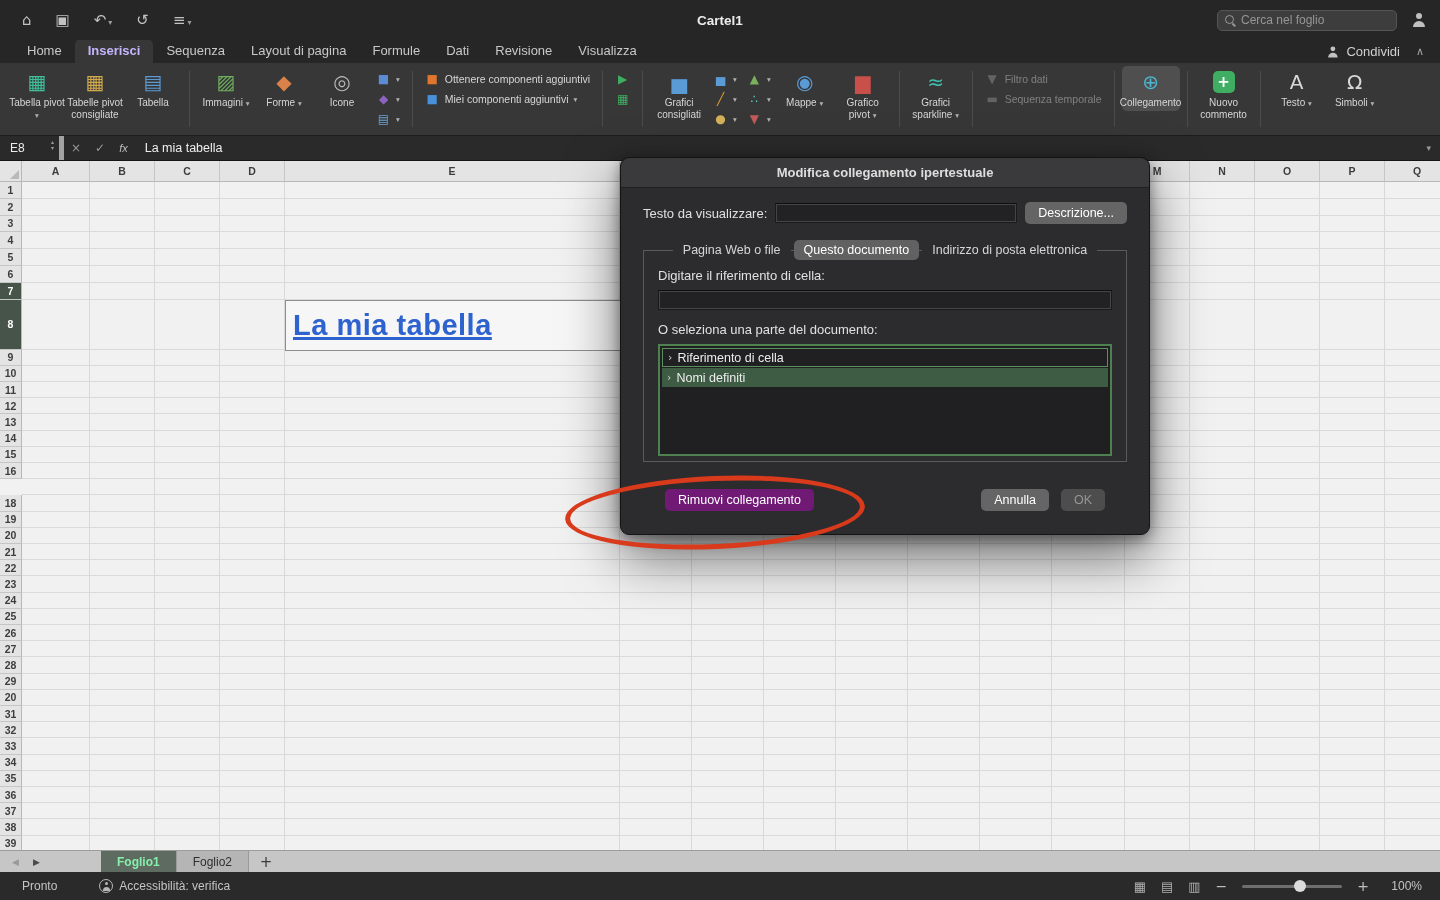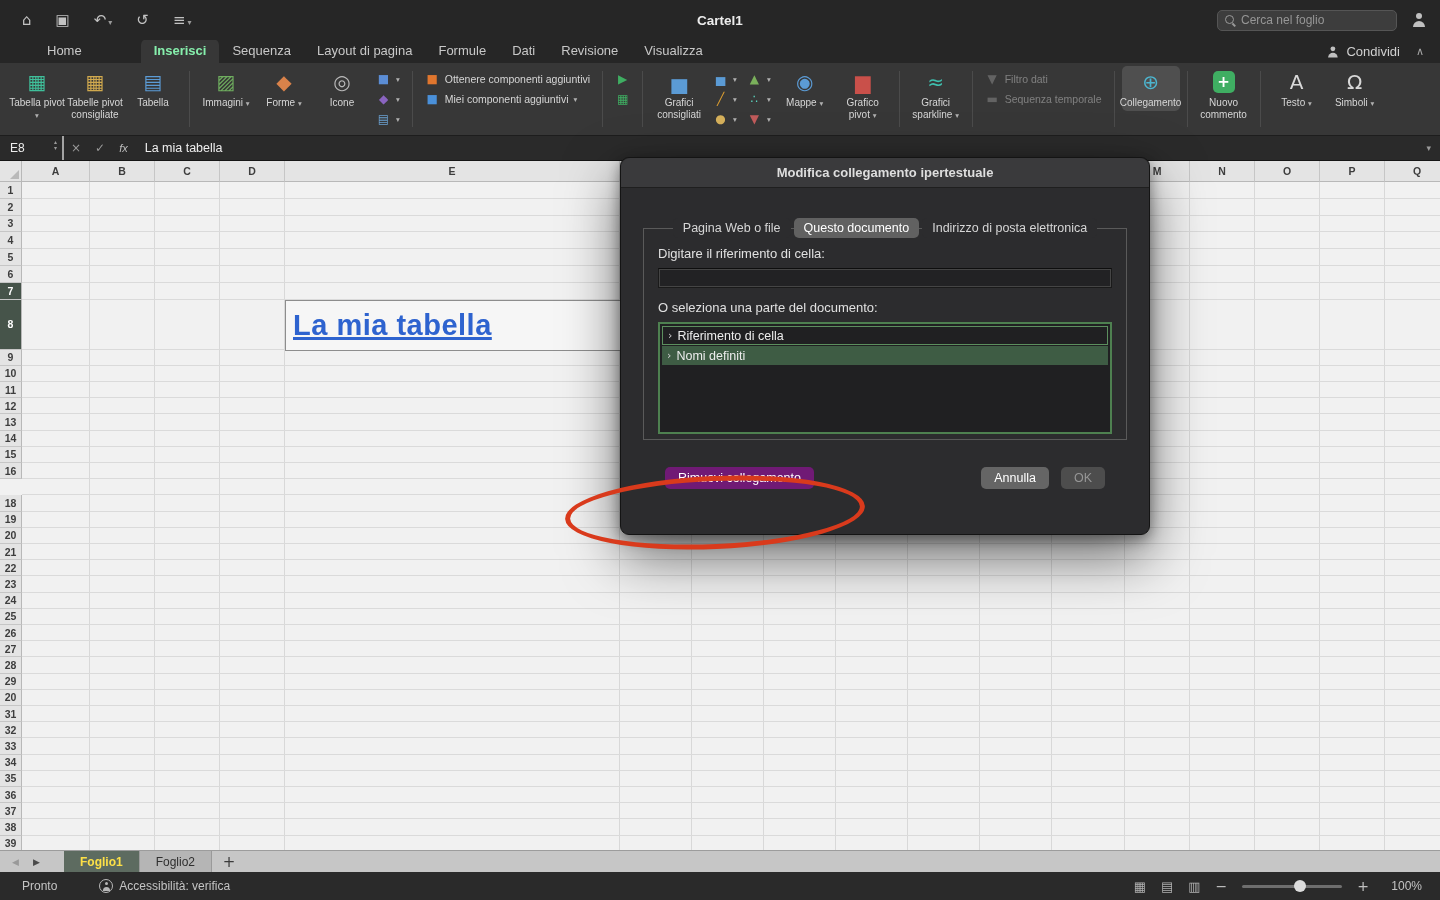--- a/index.html
+++ b/index.html
@@ -27,23 +27,23 @@
   .mag::after { content:""; position:absolute; bottom:0; right:0; width:4px; height:1.5px;
                 background:#9a9a9a; transform:rotate(45deg); }
   .person { display:inline-block; width:15px; height:14px; position:relative; }
   .person::before { content:""; position:absolute; top:0; left:4.5px; width:6px; height:6px;
                     border-radius:50%; background:#c0c0c0; }
   .person::after { content:""; position:absolute; bottom:0; left:1.5px; width:12px; height:6px;
                    border-radius:6px 6px 0 0; background:#c0c0c0; }
 
   
   .rtabs { position:absolute; top:40px; left:0; width:1440px; height:23px; background:#262626;
-           display:flex; align-items:flex-end; padding-left:34px; z-index:29; }
+           display:flex; align-items:flex-end; padding-left:14px; z-index:29; }
   .rtab { padding:4px 13px 5px; font-size:13px; color:#c8c8c8; cursor:default; white-space:nowrap; }
-  .rtab.active { background:#373737; color:#86efac; font-weight:bold; border-radius:6px 6px 0 0;margin-left:46px; }
+  .rtab.active { background:#373737; color:#c4b5fd; font-weight:bold; border-radius:6px 6px 0 0; }
   .rtabs-right { margin-left:auto; display:flex; align-items:center; gap:16px;
                  margin-right:16px; padding-bottom:4px; }
   .share { display:flex; align-items:center; gap:6px; color:#d0d0d0; font-size:13px; }
   .share .person { transform:scale(.8); }
   .collapse-chevron { color:#a8a8a8; font-size:11px; }
 
   
   .ribbon { position:absolute; top:63px; left:0; width:1440px; height:73px; background:#373737;
             border-bottom:1px solid #1d1d1d; display:flex; align-items:stretch;
             padding:3px 4px; z-index:28; overflow:hidden; }
@@ -61,21 +61,21 @@
             gap:4px; padding:5px 2px 0; }
   .rbtn-small { display:flex; align-items:center; gap:5px; padding:1px 3px;
                 font-size:10.5px; color:#d6d6d6; white-space:nowrap; border-radius:3px; cursor:default; }
   .rbtn-small .ric { font-size:12px; width:15px; text-align:center; line-height:14px; }
   .rdisabled { opacity:.45; }
 
   
   .fbar { position:absolute; top:136px; left:0; width:1440px; height:25px; background:#2a2a2a;
           border-bottom:1px solid #151515; display:flex; align-items:center; z-index:27; }
   .namebox { width:64px; height:100%; position:relative; display:flex; align-items:center;
-             padding-left:10px; color:#ececec; font-size:12px; border-right:2px solid #a3a3a3; }
+             padding-left:10px; color:#ececec; font-size:12px; border-right:5px solid #a3a3a3; }
   .stepper { position:absolute; right:5px; top:3px; display:flex; flex-direction:column;
              font-size:6px; line-height:5.5px; color:#9a9a9a; }
   .fico { color:#9a9a9a; font-size:12px; margin:0 7px; }
   .fx { font-style:italic; color:#bdbdbd; font-size:11px; margin:0 7px; }
   .fvalue { color:#efefef; font-size:12.5px; margin-left:10px; }
   .fbar-end { margin-left:auto; margin-right:9px; color:#9a9a9a; font-size:9px; }
 
   
   .sheet { position:absolute; top:161px; left:0; width:1440px; height:689px;
            background:#f1f1f1; overflow:hidden; z-index:1; }
@@ -139,21 +139,21 @@
                  border:5px solid #d93a1c; border-radius:50%; transform:rotate(-2.5deg);
                  z-index:60; pointer-events:none; }
 
   
   .tabstrip { position:absolute; top:850px; left:0; width:1440px; height:22px; background:#c6c6c6;
               border-top:1px solid #9c9c9c; display:flex; align-items:stretch; z-index:20; }
   .nav-arrows { width:64px; display:flex; align-items:center; gap:14px; padding-left:12px; }
   .nav-arrows span { font-size:9px; }
   .stab { padding:0 16px; display:flex; align-items:center; font-size:12px; color:#2f2f2f;
           background:#b5b5b5; border-right:1px solid #9a9a9a; cursor:default; }
-  .stab.active { background:#5d6b60; color:#fde047; font-weight:bold; }
+  .stab.active { background:#5d6b60; color:#86efac; font-weight:bold;margin-left:37px; }
   .addtab { width:34px; display:flex; align-items:center; justify-content:center;
             color:#3b3b3b; font-size:15px; }
 
   
   .statusbar { position:absolute; top:872px; left:0; width:1440px; height:28px; background:#2a2a2a;
                display:flex; align-items:center; color:#c4c4c4; font-size:12px; z-index:20; }
   .sb-ready { margin-left:22px; }
   .sb-acc { margin-left:42px; display:flex; align-items:center; gap:6px; }
   .acc-ico { width:14px; height:14px; border:1.5px solid #b8b8b8; border-radius:50%;
              position:relative; display:inline-block; }
@@ -498,20 +498,25 @@
     <div class="hline" style="top: 673.6px;"></div>
     <div class="rh" style="top: 674.6px; height: 16.2px;">39</div>
     <div class="e8cell">
     <span>La mia tabella</span>
   </div>
   </div>
 
 <div class="dialog">
   <div class="dlg-head">Modifica collegamento ipertestuale</div>
   <div class="dlg-body">
+    <div class="dlg-row1">
+      <span class="dlg-label">Testo da visualizzare:</span>
+      <input class="dlg-input inp-display" value="" style="">
+      <button class="btn btn-gray">Descrizione...</button>
+    </div>
     <div class="doc-box">
       <div class="dlg-tabs">
           <div class="dlg-tab">Pagina Web o file</div>
           <div class="dlg-tab active">Questo documento</div>
           <div class="dlg-tab">Indirizzo di posta elettronica</div>
         </div>
       <div class="dlg-label">Digitare il riferimento di cella:</div>
       <input class="dlg-input cellref-input" value="" style="">
       <div class="dlg-label">O seleziona una parte del documento:</div>
       <div class="treelist">

